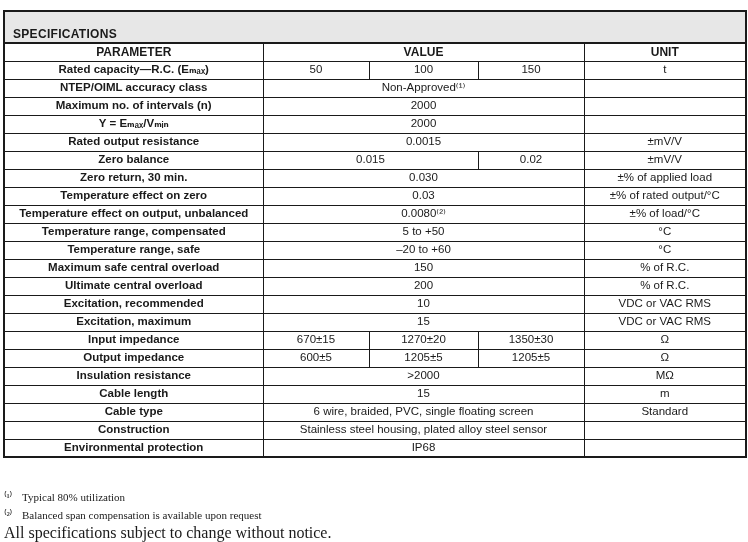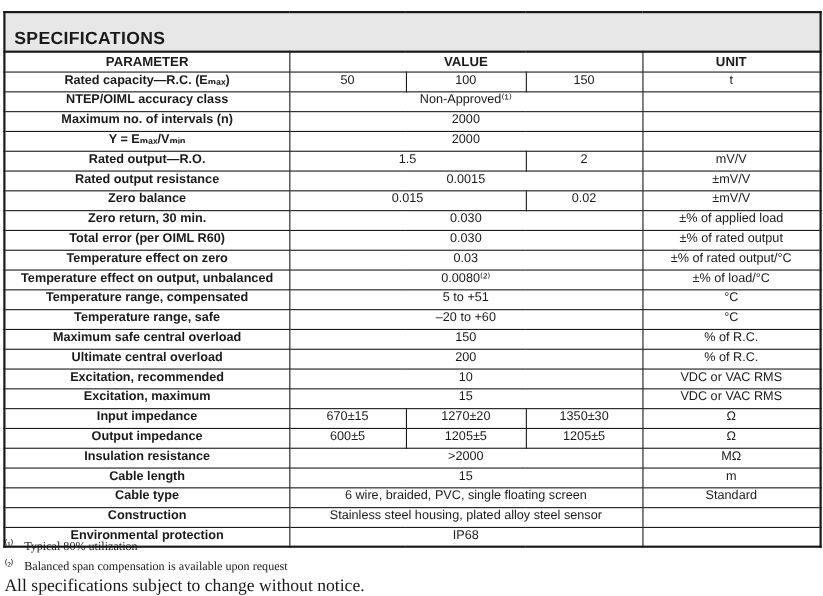--- a/index.html
+++ b/index.html
@@ -19,21 +19,21 @@
   col.c-param { width:259px; }
   col.c-v1 { width:106px; }
   col.c-v2 { width:109px; }
   col.c-v3 { width:106px; }
   col.c-unit { width:162px; }
 
   tr.title-row th {
     background:#e7e7e7;
     border:2px solid #1a1a1a;
     text-align:left;
-    font-size:16px; font-weight:bold; letter-spacing:0.3px;
+    font-size:12px; font-weight:bold; letter-spacing:0.3px;
     height:20px; line-height:1; padding:16px 0 2px 8px;
   }
   tr.header-row th {
     border:1.5px solid #1a1a1a;
     font-size:12px; font-weight:bold;
     height:18px; line-height:1; padding:0 17px;
     text-align:center;
   }
   tbody td {
     border:1.5px solid #1a1a1a;
@@ -89,59 +89,48 @@
           <td class="param">Maximum no. of intervals (n)</td>
           <td class="val" colspan="3">2000</td>
           <td class="unit"></td>
         </tr>
         <tr>
           <td class="param">Y = Eₘₐₓ/Vₘᵢₙ</td>
           <td class="val" colspan="3">2000</td>
           <td class="unit"></td>
         </tr>
         <tr>
-          <td class="param">Rated output—R.O.</td>
-          <td class="val" colspan="2">1.5</td>
-          <td class="val">2</td>
-          <td class="unit">mV/V</td>
-        </tr>
-        <tr>
           <td class="param">Rated output resistance</td>
           <td class="val" colspan="3">0.0015</td>
           <td class="unit">±mV/V</td>
         </tr>
         <tr>
           <td class="param">Zero balance</td>
           <td class="val" colspan="2">0.015</td>
           <td class="val">0.02</td>
           <td class="unit">±mV/V</td>
         </tr>
         <tr>
           <td class="param">Zero return, 30 min.</td>
           <td class="val" colspan="3">0.030</td>
           <td class="unit">±% of applied load</td>
         </tr>
         <tr>
-          <td class="param">Total error (per OIML R60)</td>
-          <td class="val" colspan="3">0.030</td>
-          <td class="unit">±% of rated output</td>
-        </tr>
-        <tr>
           <td class="param">Temperature effect on zero</td>
           <td class="val" colspan="3">0.03</td>
           <td class="unit">±% of rated output/°C</td>
         </tr>
         <tr>
           <td class="param">Temperature effect on output, unbalanced</td>
           <td class="val" colspan="3">0.0080⁽²⁾</td>
           <td class="unit">±% of load/°C</td>
         </tr>
         <tr>
           <td class="param">Temperature range, compensated</td>
-          <td class="val" colspan="3">5 to +51</td>
+          <td class="val" colspan="3">5 to +50</td>
           <td class="unit">°C</td>
         </tr>
         <tr>
           <td class="param">Temperature range, safe</td>
           <td class="val" colspan="3">–20 to +60</td>
           <td class="unit">°C</td>
         </tr>
         <tr>
           <td class="param">Maximum safe central overload</td>
           <td class="val" colspan="3">150</td>

